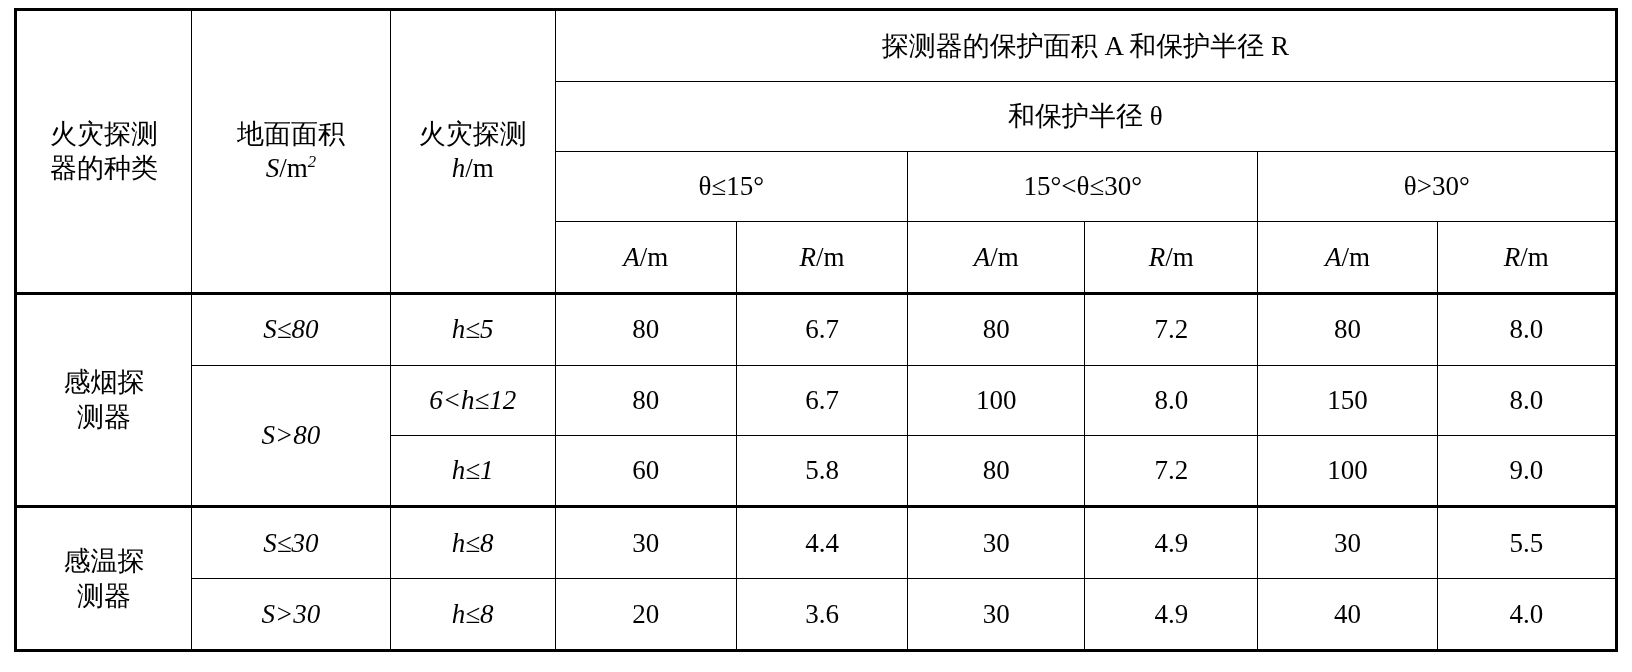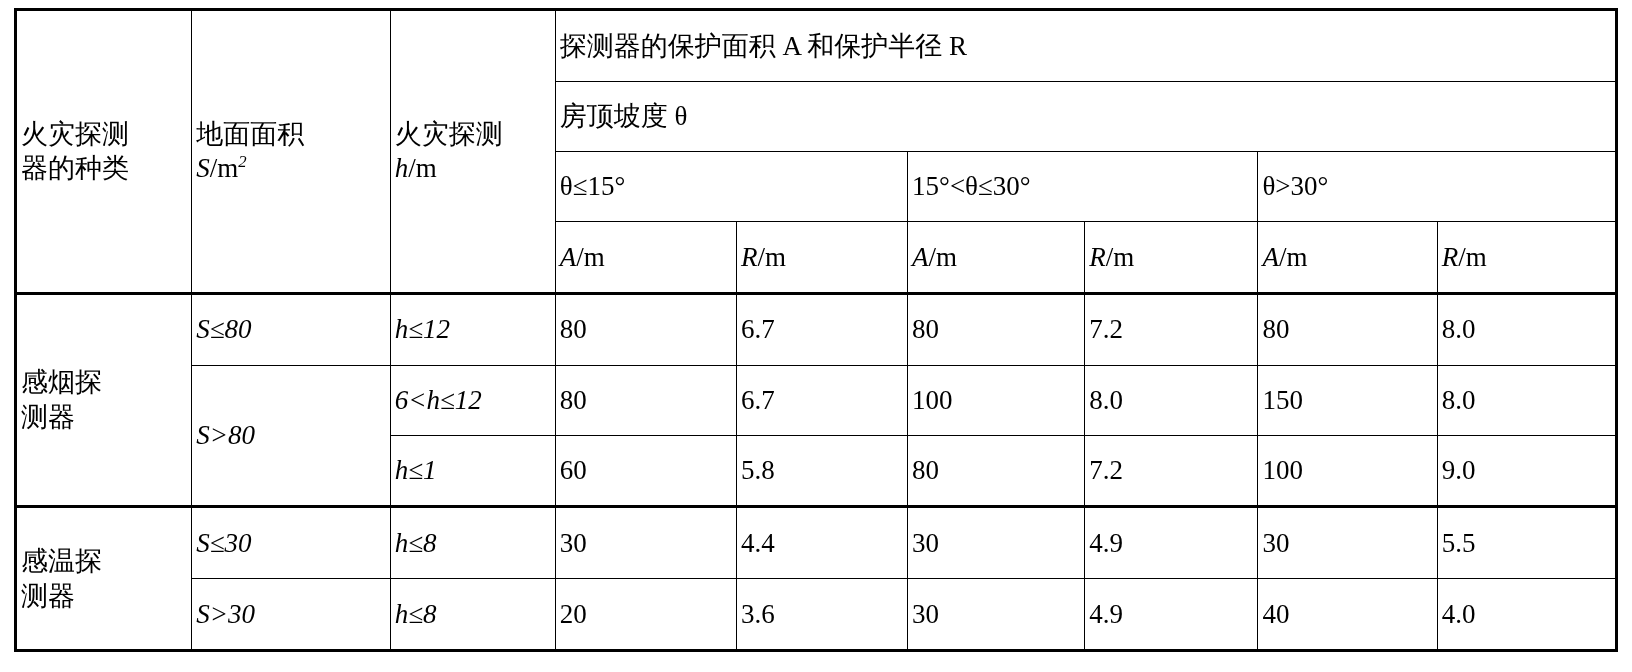--- a/index.html
+++ b/index.html
@@ -26,21 +26,21 @@
     table-layout: fixed;
     width: 1604px;
     height: 644px;
     border-top: 3px solid #000;
     border-bottom: 3px solid #000;
     border-left: 3px solid #000;
     border-right: 3px solid #000;
   }
   table.spec td {
     border: 1px solid #000;
-    text-align: left;
+    text-align: center;
     vertical-align: middle;
     font-size: 27px;
     line-height: 1.28;
     padding: 2px 4px;
   }
   
   .thick-bottom { border-bottom: 3px solid #000 !important; }
   .thick-top { border-top: 3px solid #000 !important; }
 
   .ital {
@@ -88,21 +88,21 @@
           <div><span class="ital">S</span>/m<sup>2</sup></div>
         </td>
         <td rowspan="4" class="two-line">
           <div class="cjk">火灾探测</div>
           <div><span class="ital">h</span>/m</div>
         </td>
         <td colspan="6" class="cjk">探测器的保护面积 A 和保护半径 R</td>
       </tr>
 
       <tr>
-        <td colspan="6" class="cjk">房顶坡度 θ</td>
+        <td colspan="6" class="cjk">和保护半径 θ</td>
       </tr>
 
       <tr>
         <td colspan="2" class="nowrap">θ≤15°</td>
         <td colspan="2" class="nowrap">15°&lt;θ≤30°</td>
         <td colspan="2" class="nowrap">θ&gt;30°</td>
       </tr>
 
       <tr>
         <td class="thick-bottom"><span class="ital">A</span>/m</td>
@@ -112,21 +112,21 @@
         <td class="thick-bottom"><span class="ital">A</span>/m</td>
         <td class="thick-bottom"><span class="ital">R</span>/m</td>
       </tr>
 
       <tr>
         <td rowspan="3" class="two-line thick-top">
           <div class="cjk">感烟探</div>
           <div class="cjk">测器</div>
         </td>
         <td class="thick-top ital">S≤80</td>
-        <td class="thick-top ital">h≤12</td>
+        <td class="thick-top ital">h≤5</td>
         <td class="thick-top">80</td>
         <td class="thick-top">6.7</td>
         <td class="thick-top">80</td>
         <td class="thick-top">7.2</td>
         <td class="thick-top">80</td>
         <td class="thick-top">8.0</td>
       </tr>
 
       <tr>
         <td rowspan="2" class="ital">S&gt;80</td>

